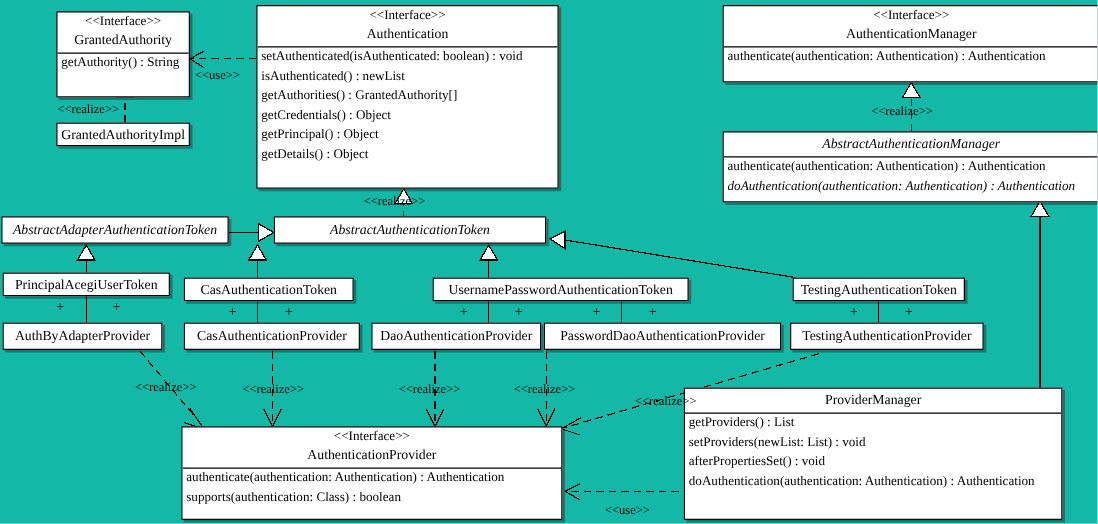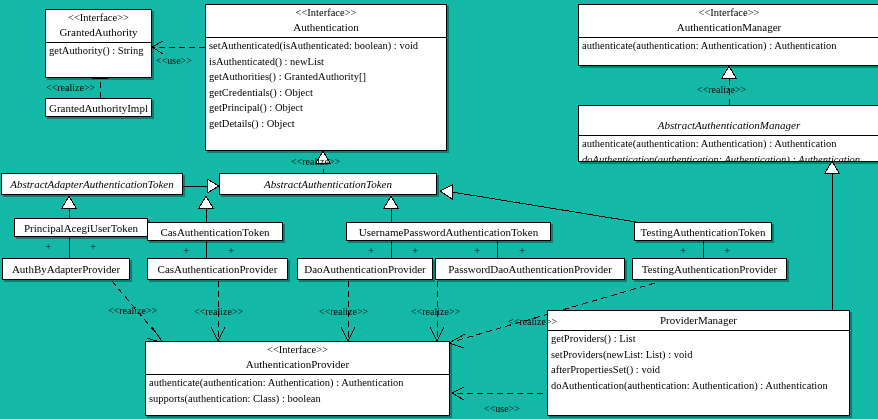--- a/index.html
+++ b/index.html
@@ -204,39 +204,39 @@
       <div class="stereo">&lt;&lt;Interface&gt;&gt;</div>
       <div class="cname">AuthenticationManager</div>
     </div>
     <div class="sep"></div>
     <div class="ops">
       <div class="op">authenticate(authentication: Authentication) : Authentication</div>
     </div>
   </div>
 
   <div class="umlbox" style="left:578px; top:105px; width:302px; height:57px;">
-    <div class="hdr" style="padding-top:12px;">
+    <div class="hdr" style="padding-top:2px;">
       <div class="cname abstract">AbstractAuthenticationManager</div>
     </div>
     <div class="sep"></div>
     <div class="ops">
       <div class="op">authenticate(authentication: Authentication) : Authentication</div>
       <div class="op abstract">doAuthentication(authentication: Authentication) : Authentication</div>
     </div>
   </div>
 
   <div class="umlbox" style="left:1px; top:173px; width:182px; height:22px;">
     <div class="simple abstract">AbstractAdapterAuthenticationToken</div>
   </div>
 
   <div class="umlbox" style="left:219px; top:173px; width:218px; height:22px;">
     <div class="simple abstract">AbstractAuthenticationToken</div>
   </div>
 
-  <div class="umlbox" style="left:2px; top:218px; width:134px; height:19px;margin-left:12px;">
+  <div class="umlbox" style="left:2px; top:218px; width:134px; height:19px;">
     <div class="simple">PrincipalAcegiUserToken</div>
   </div>
 
   <div class="umlbox" style="left:147px; top:222px; width:136px; height:19px;">
     <div class="simple">CasAuthenticationToken</div>
   </div>
 
   <div class="umlbox" style="left:346px; top:222px; width:205px; height:19px;">
     <div class="simple">UsernamePasswordAuthenticationToken</div>
   </div>

